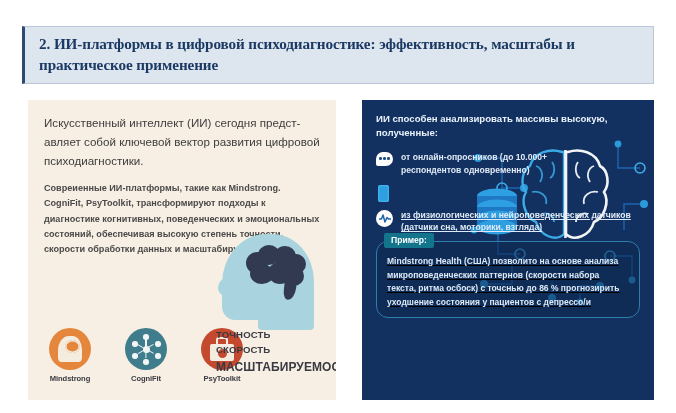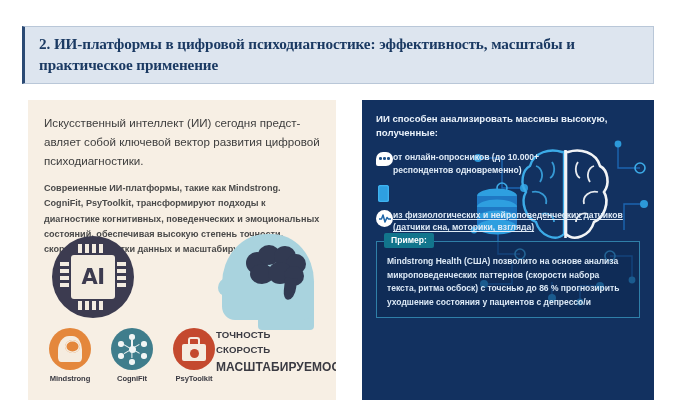--- a/index.html
+++ b/index.html
@@ -167,21 +167,21 @@
     border-radius: 0 0 60% 40%;
     transform: rotate(6deg);
   }
 
   
   .badges-row {
     position: absolute;
     left: 16px;
     top: 96px;
     display: flex;
-    gap: 10px;
+    gap: 24px;
   }
   .badge-item { width: 52px; text-align: center; }
   .badge-circle {
     width: 42px;
     height: 42px;
     border-radius: 50%;
     margin: 0 auto 4px auto;
     position: relative;
   }
   .badge-mindstrong { background: #e4873c; }
@@ -286,20 +286,21 @@
     font-size: 9.6px;
     font-weight: 700;
     color: #eaf2fb;
     line-height: 1.5;
     margin: 0 0 10px 0;
     z-index: 2;
   }
   .bullet {
     position: relative;
     display: flex;
+    gap: 8px;
     margin-bottom: 7px;
     z-index: 2;
   }
   .bullet-icon {
     flex: 0 0 auto;
     width: 17px;
     height: 17px;
     position: relative;
     margin-top: 1px;
   }
@@ -335,24 +336,25 @@
     font-weight: 600;
     max-width: 178px;
   }
   .bullet.wide .bullet-text { max-width: 255px; text-decoration: underline; }
 
   
   .example-box {
     position: relative;
     margin-top: 6px;
     border: 1px solid #2f7fa8;
-    border-radius: 0;
+    border-radius: 12px;
     padding: 13px 10px 8px 10px;
     z-index: 3;
     background: rgba(12,40,80,0.55);
+    text-decoration: underline;
   }
   .example-tag {
     position: absolute;
     left: 7px;
     top: -9px;
     background: #12758c;
     color: #ffffff;
     font-size: 8.6px;
     font-weight: 700;
     padding: 2px 7px 3px 7px;
@@ -382,41 +384,20 @@
   <div class="title-text">2. ИИ-платформы в цифровой психодиагностике: эффективность, масштабы и практическое применение</div>
 </div>
 
 <div class="left-panel">
 
   <p class="lead-para">Искусственный интеллект (ИИ) сегодня предст-авляет собой ключевой вектор развития цифровой психодиагностики.</p>
   <p class="body-para">Совреиенные ИИ-платформы, такие как Mindstrong. CogniFit, PsyToolkit, трансформируют подходы к диагностике когнитивных, поведенческих и эмоциональных состояний, обеспечивая высокую степень точности, скорости обработки данных и масштабируемости</p>
 
   <div class="art-area">
 
-    <div class="ai-chip-badge">
-      <div class="pin pin-t" style="left:26px"></div>
-      <div class="pin pin-t" style="left:33px"></div>
-      <div class="pin pin-t" style="left:40px"></div>
-      <div class="pin pin-t" style="left:47px"></div>
-      <div class="pin pin-b" style="left:26px"></div>
-      <div class="pin pin-b" style="left:33px"></div>
-      <div class="pin pin-b" style="left:40px"></div>
-      <div class="pin pin-b" style="left:47px"></div>
-      <div class="pin pin-l" style="top:26px"></div>
-      <div class="pin pin-l" style="top:33px"></div>
-      <div class="pin pin-l" style="top:40px"></div>
-      <div class="pin pin-l" style="top:47px"></div>
-      <div class="pin pin-r" style="top:26px"></div>
-      <div class="pin pin-r" style="top:33px"></div>
-      <div class="pin pin-r" style="top:40px"></div>
-      <div class="pin pin-r" style="top:47px"></div>
-      <div class="chip-body">
-        <span>AI</span>
-      </div>
-    </div>
 
     <div class="head-fig">
       <div class="head-neck"></div>
       <div class="head-shape"></div>
       <div class="head-nose"></div>
       <div class="brain-shape">
         <div class="brain-blob" style="left:2px;  top:8px;  width:22px; height:22px;"></div>
         <div class="brain-blob" style="left:14px; top:1px;  width:22px; height:20px;"></div>
         <div class="brain-blob" style="left:30px; top:2px;  width:22px; height:21px;"></div>
         <div class="brain-blob" style="left:42px; top:10px; width:20px; height:20px;"></div>

